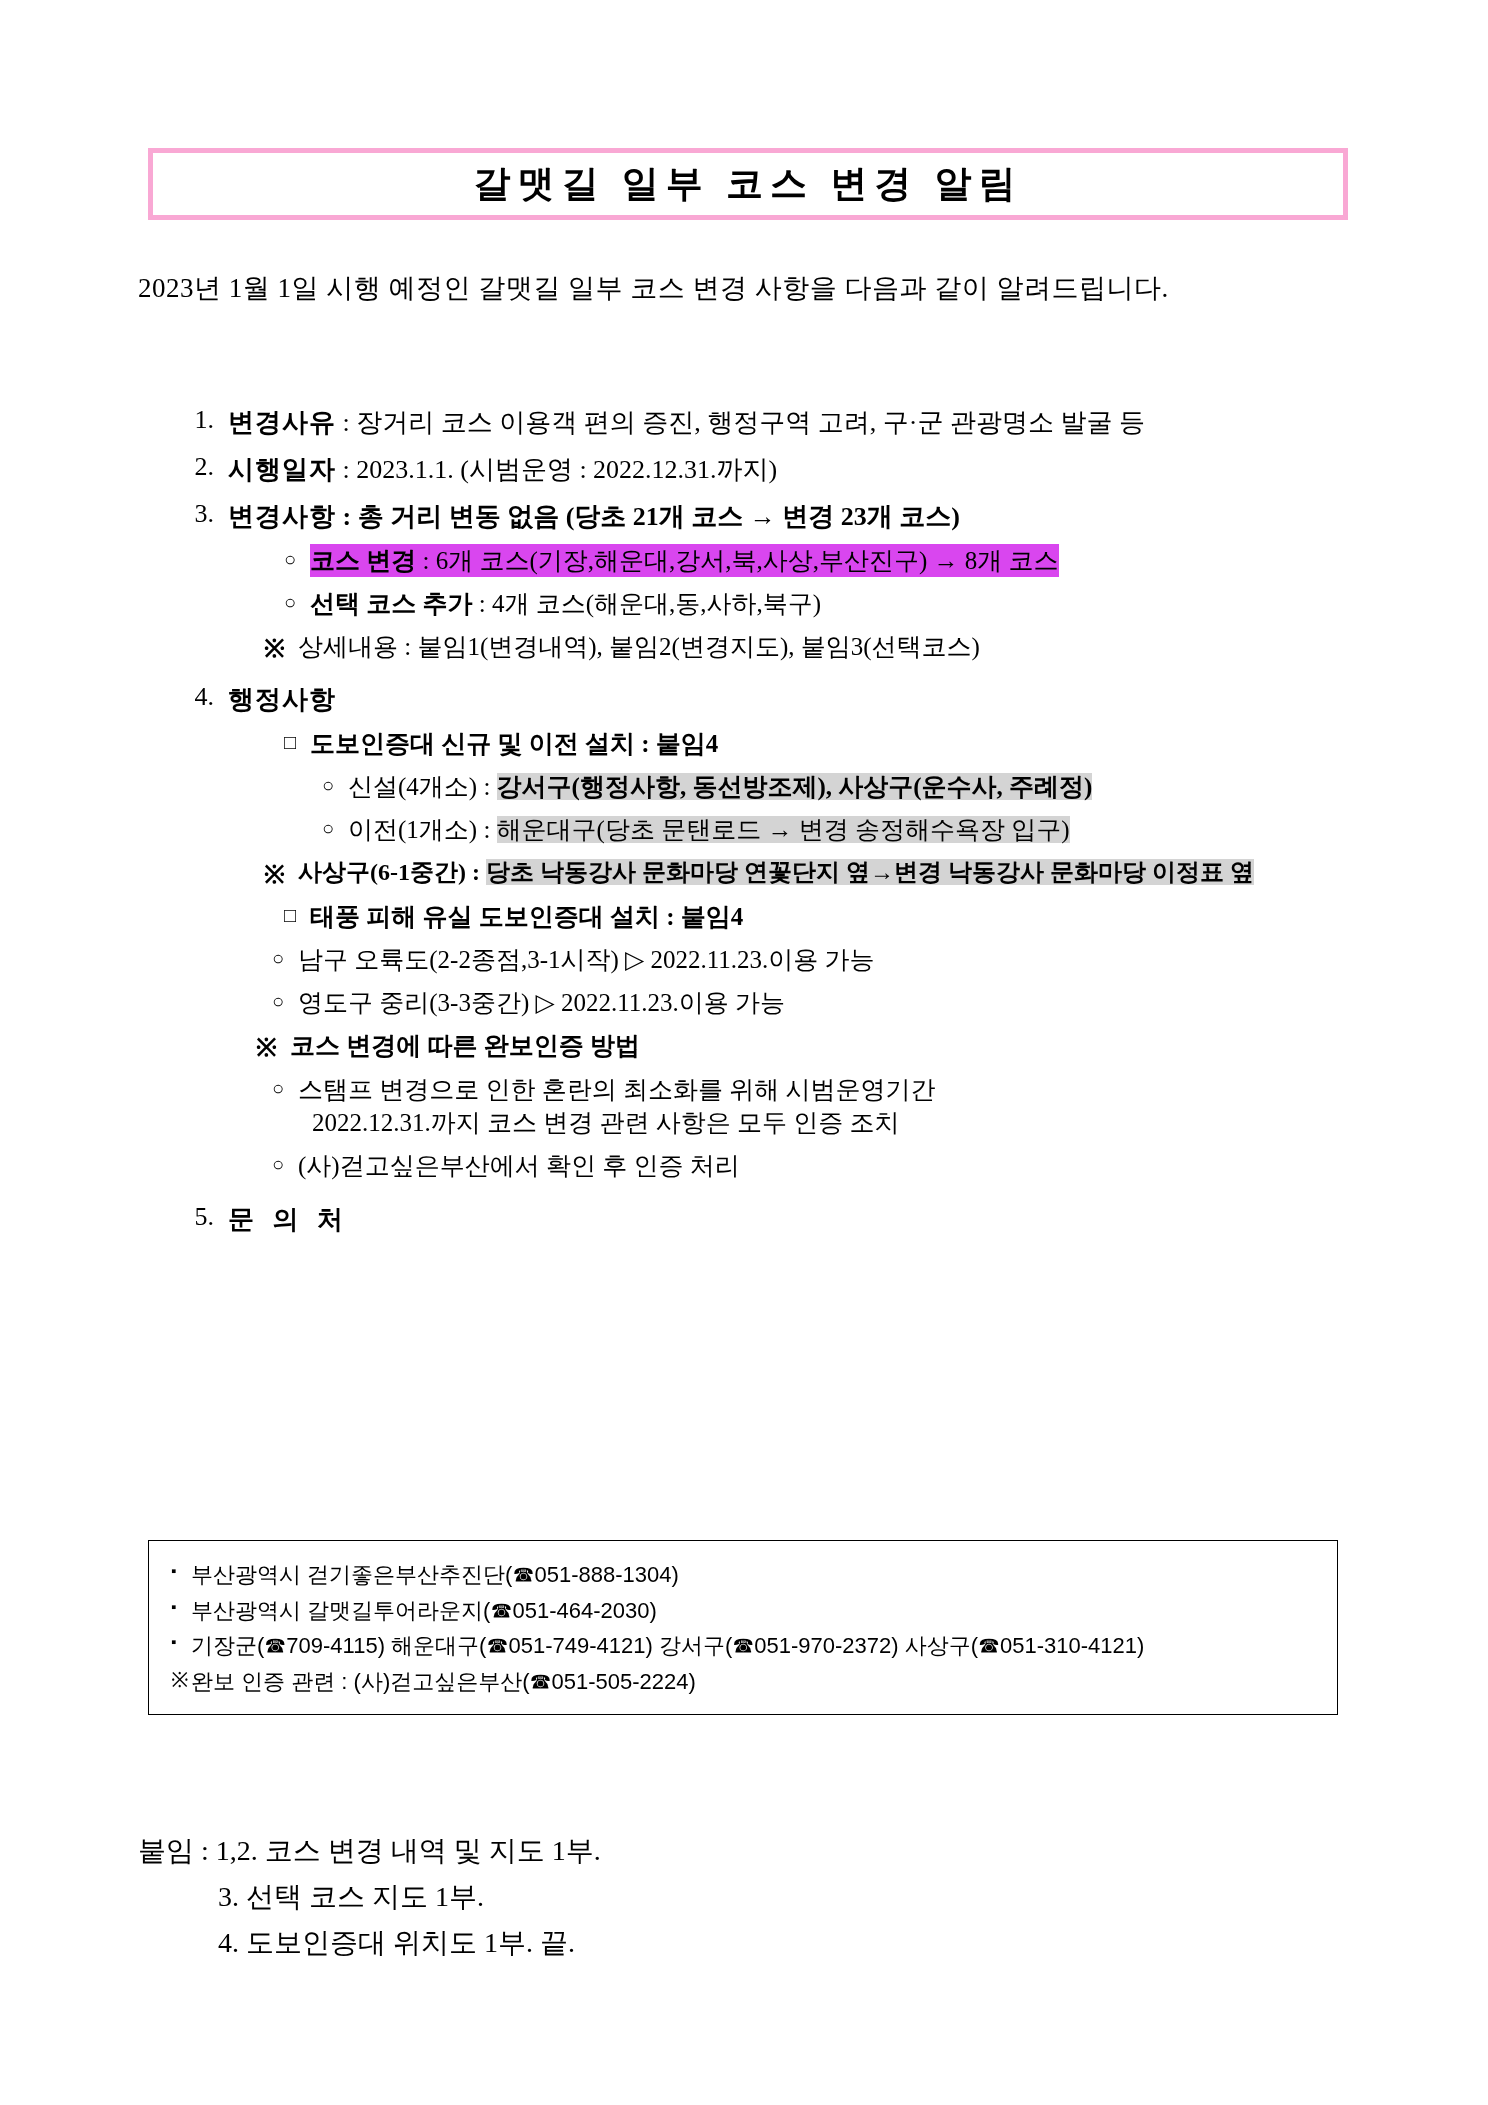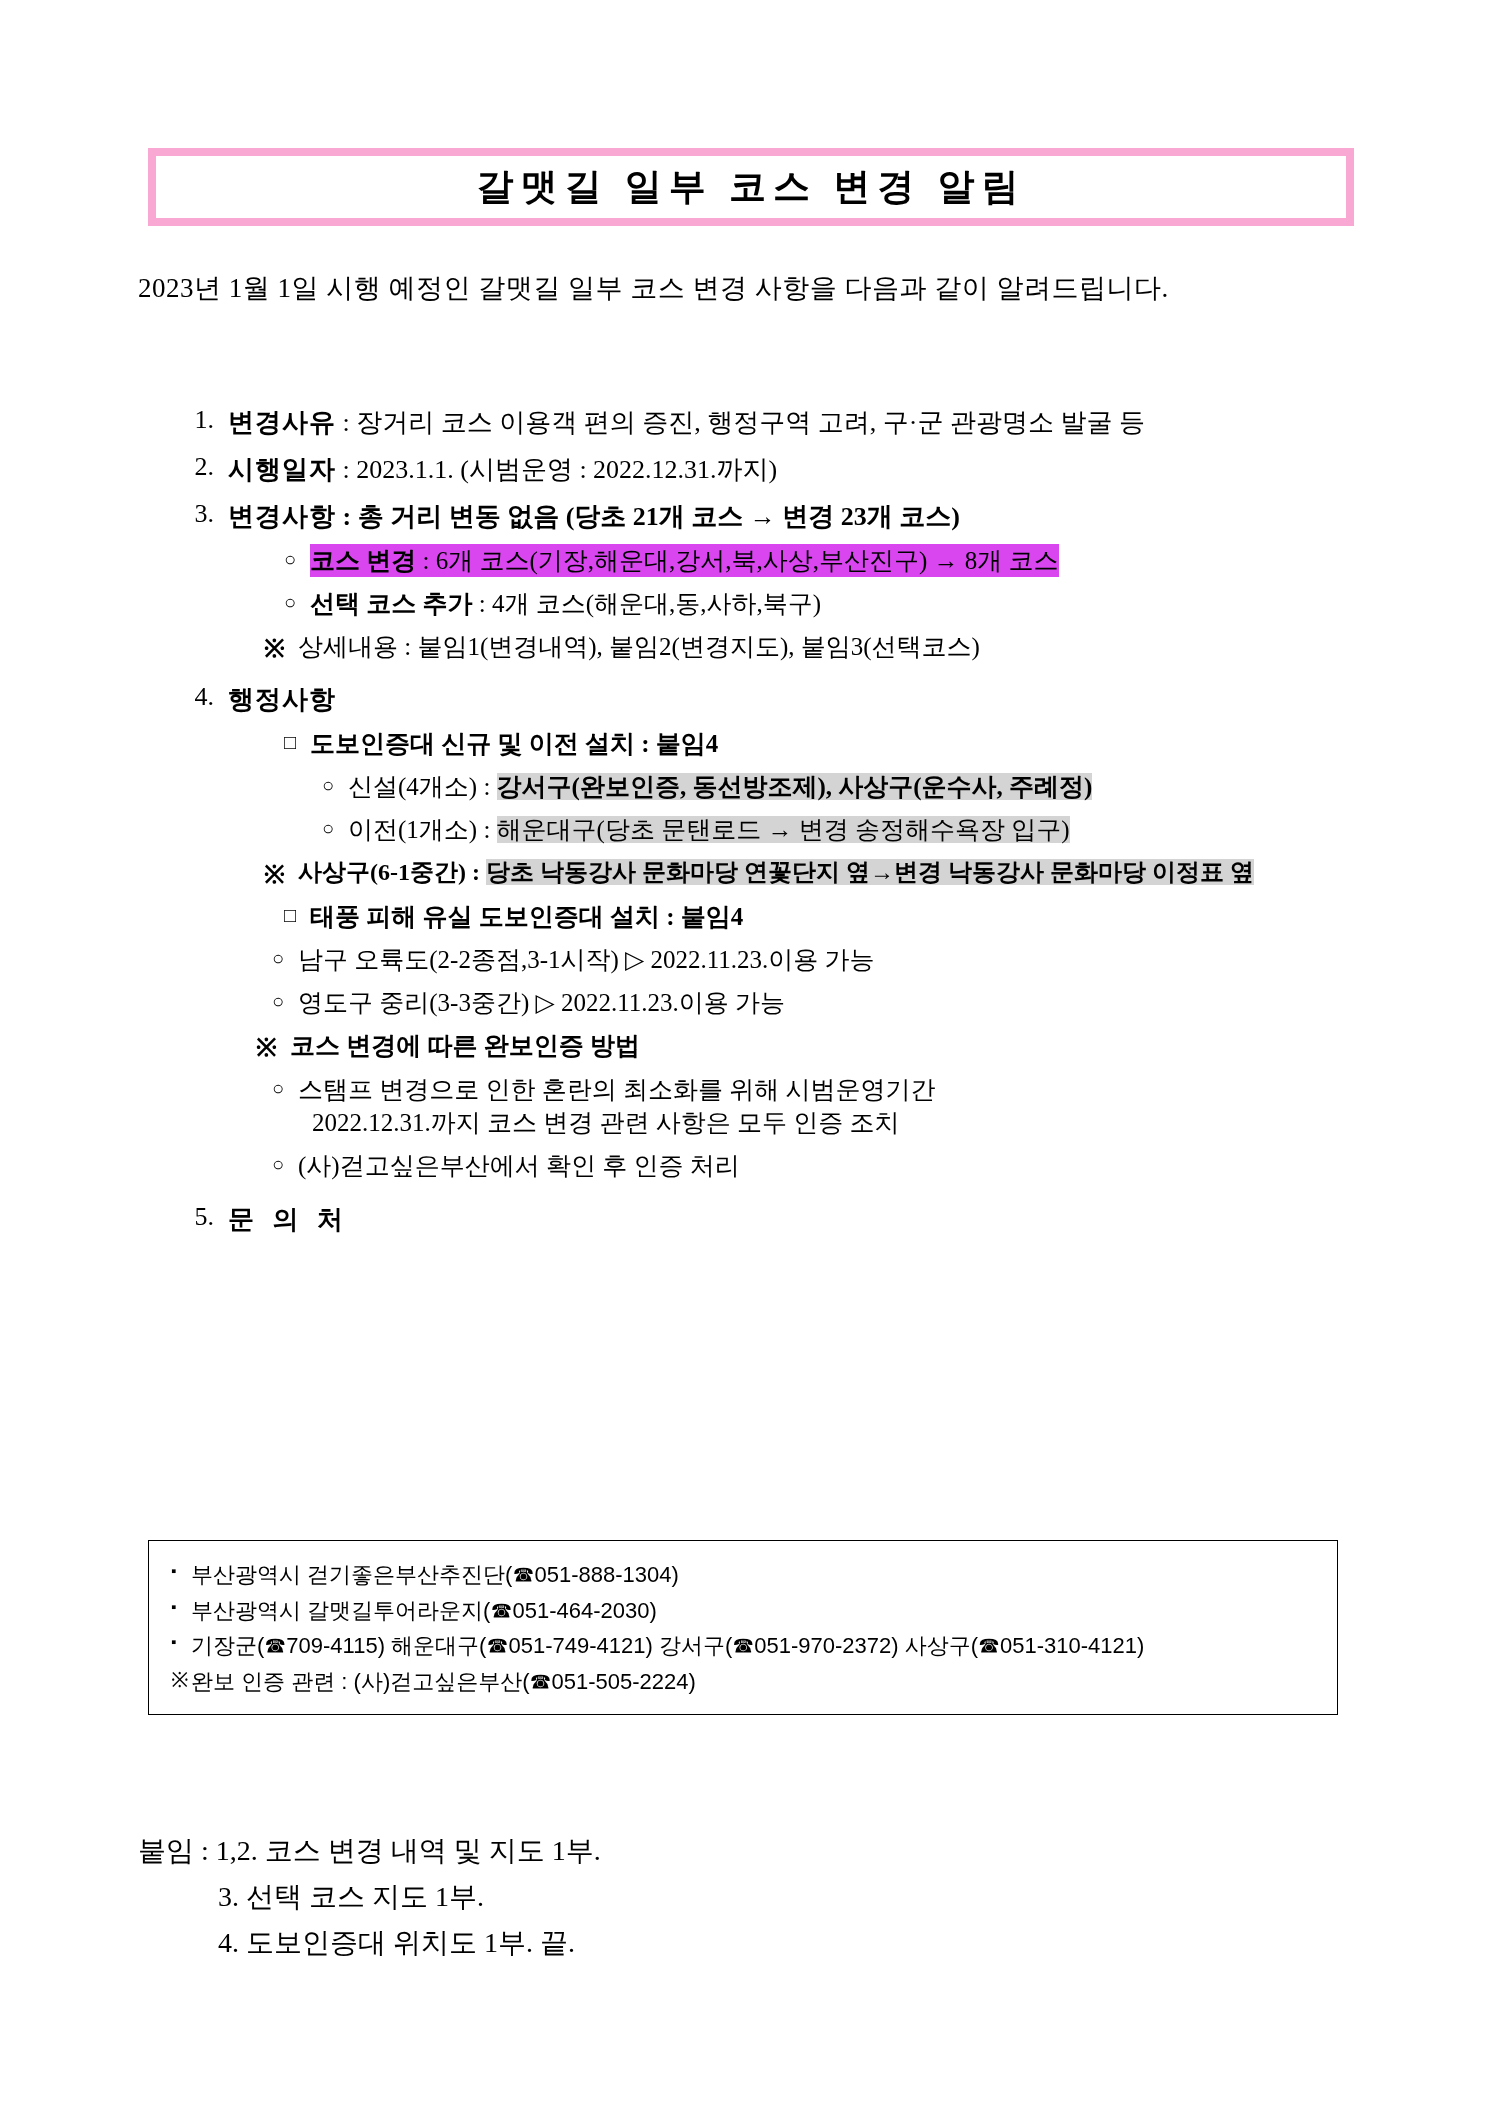--- a/index.html
+++ b/index.html
@@ -21,21 +21,21 @@
     height: 2105px;
     box-sizing: border-box;
     position: relative;
   }
   .title-box {
     position: absolute;
     left: 148px;
     top: 148px;
     width: 1190px;
     height: 62px;
-    border: 8px solid #f9a8d4;
+    border: 5px solid #f9a8d4;
     display: flex;
     align-items: center;
     justify-content: center;
   }
   .title-text {
     font-size: 37px;
     font-weight: bold;
     letter-spacing: 7px;
     font-family: "Liberation Serif", "DejaVu Serif", serif;
   }
@@ -206,21 +206,21 @@
       <span class="num-body">
         <span class="lbl">행정사항</span>
 
         <div class="sub">
           <span class="sub-marker">□</span>
           <span class="bold">도보인증대 신규 및 이전 설치 : 붙임4</span>
         </div>
 
         <div class="sub2">
           <span class="sub-marker circ">○</span>
-          <span><span>신설(4개소) : </span><span class="hl bold">강서구(완보인증, 동선방조제), 사상구(운수사, 주례정)</span></span>
+          <span><span>신설(4개소) : </span><span class="hl bold">강서구(행정사항, 동선방조제), 사상구(운수사, 주례정)</span></span>
         </div>
 
         <div class="sub2">
           <span class="sub-marker circ">○</span>
           <span><span>이전(1개소) : </span><span class="hl">해운대구(당초 문탠로드 → 변경 송정해수욕장 입구)</span></span>
         </div>
 
         <div class="note">
           <span class="note-marker bold">※</span>
           <span style="font-size:24px;"><span class="bold">사상구(6-1중간) : </span><span class="hl bold">당초 낙동강사 문화마당 연꽃단지 옆→변경 낙동강사 문화마당 이정표 옆</span></span>

